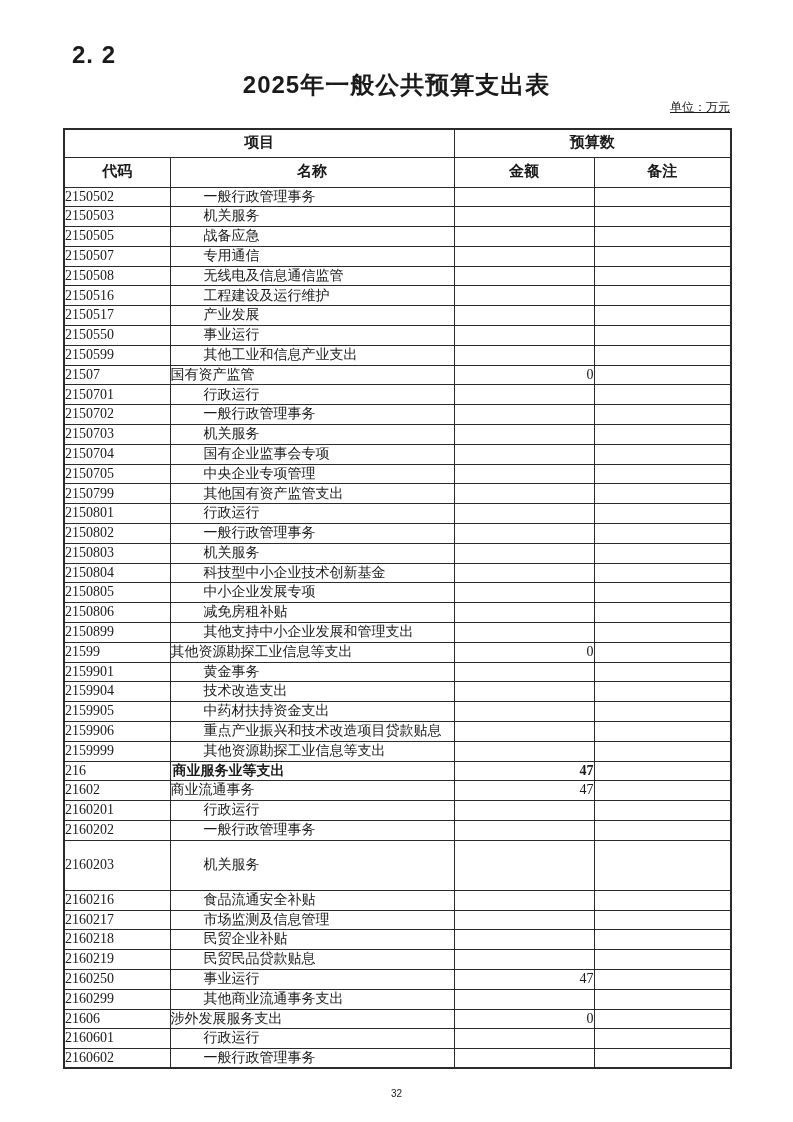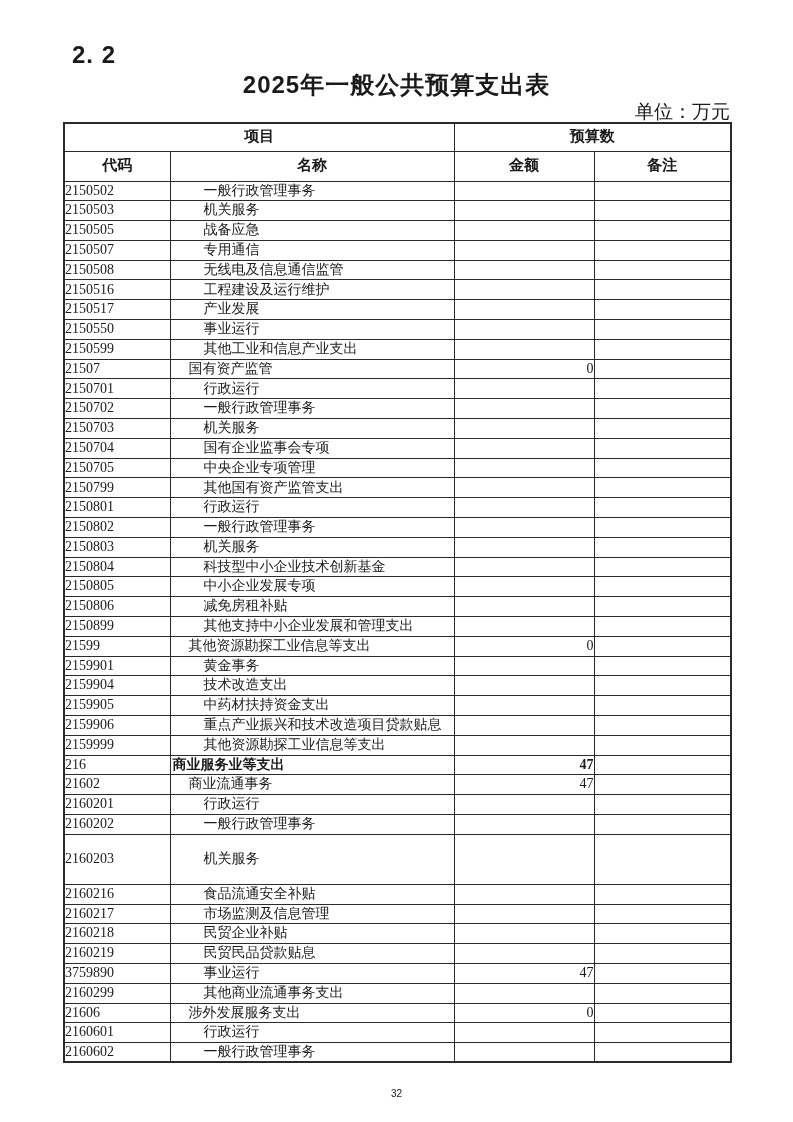--- a/index.html
+++ b/index.html
@@ -31,26 +31,27 @@
     text-align: center;
     font-family: "Liberation Sans", sans-serif;
     font-size: 24px;
     font-weight: 900;
     letter-spacing: 1px;
   }
   .unit-label {
     position: absolute;
     right: 63px;
     top: 99px;
-    font-size: 19px;
+    font-size: 12px;
+    text-decoration: underline;
   }
   table.budget {
     position: absolute;
     left: 63px;
-    top: 122px;
+    top: 128px;
     width: 667px;
     border-collapse: collapse;
     table-layout: fixed;
     border: 2px solid #2b2b2b;
   }
   table.budget th, table.budget td {
     border: 1px solid #2b2b2b;
     padding: 0;
     overflow: hidden;
     white-space: nowrap;
@@ -63,21 +64,21 @@
   table.budget th {
     text-align: center;
     font-weight: bold;
     font-size: 15px;
   }
   tbody tr { height: 19.8px; }
   tbody tr.tall { height: 50px; }
   td.code { text-align: left; padding-left: 6px; }
   td.name { text-align: left; }
   td.name.lvl1 { padding-left: 2px; }
-  td.name.lvl2 { padding-left: 18px; }
+  td.name.lvl2 { }
   td.name.lvl3 { padding-left: 33px; }
   td.amount { text-align: right; padding-right: 8px; }
   tr.bold td.name, tr.bold td.amount { font-weight: bold; }
   .page-number {
     position: absolute;
     left: 0;
     top: 1088px;
     width: 100%;
     text-align: center;
     font-family: "Liberation Sans", sans-serif;
@@ -337,21 +338,21 @@
       <td class="amount"></td>
       <td class="note"></td>
     </tr>
         <tr>
       <td class="code">2160219</td>
       <td class="name lvl3">民贸民品贷款贴息</td>
       <td class="amount"></td>
       <td class="note"></td>
     </tr>
         <tr>
-      <td class="code">3759890</td>
+      <td class="code">2160250</td>
       <td class="name lvl3">事业运行</td>
       <td class="amount">47</td>
       <td class="note"></td>
     </tr>
         <tr>
       <td class="code">2160299</td>
       <td class="name lvl3">其他商业流通事务支出</td>
       <td class="amount"></td>
       <td class="note"></td>
     </tr>

